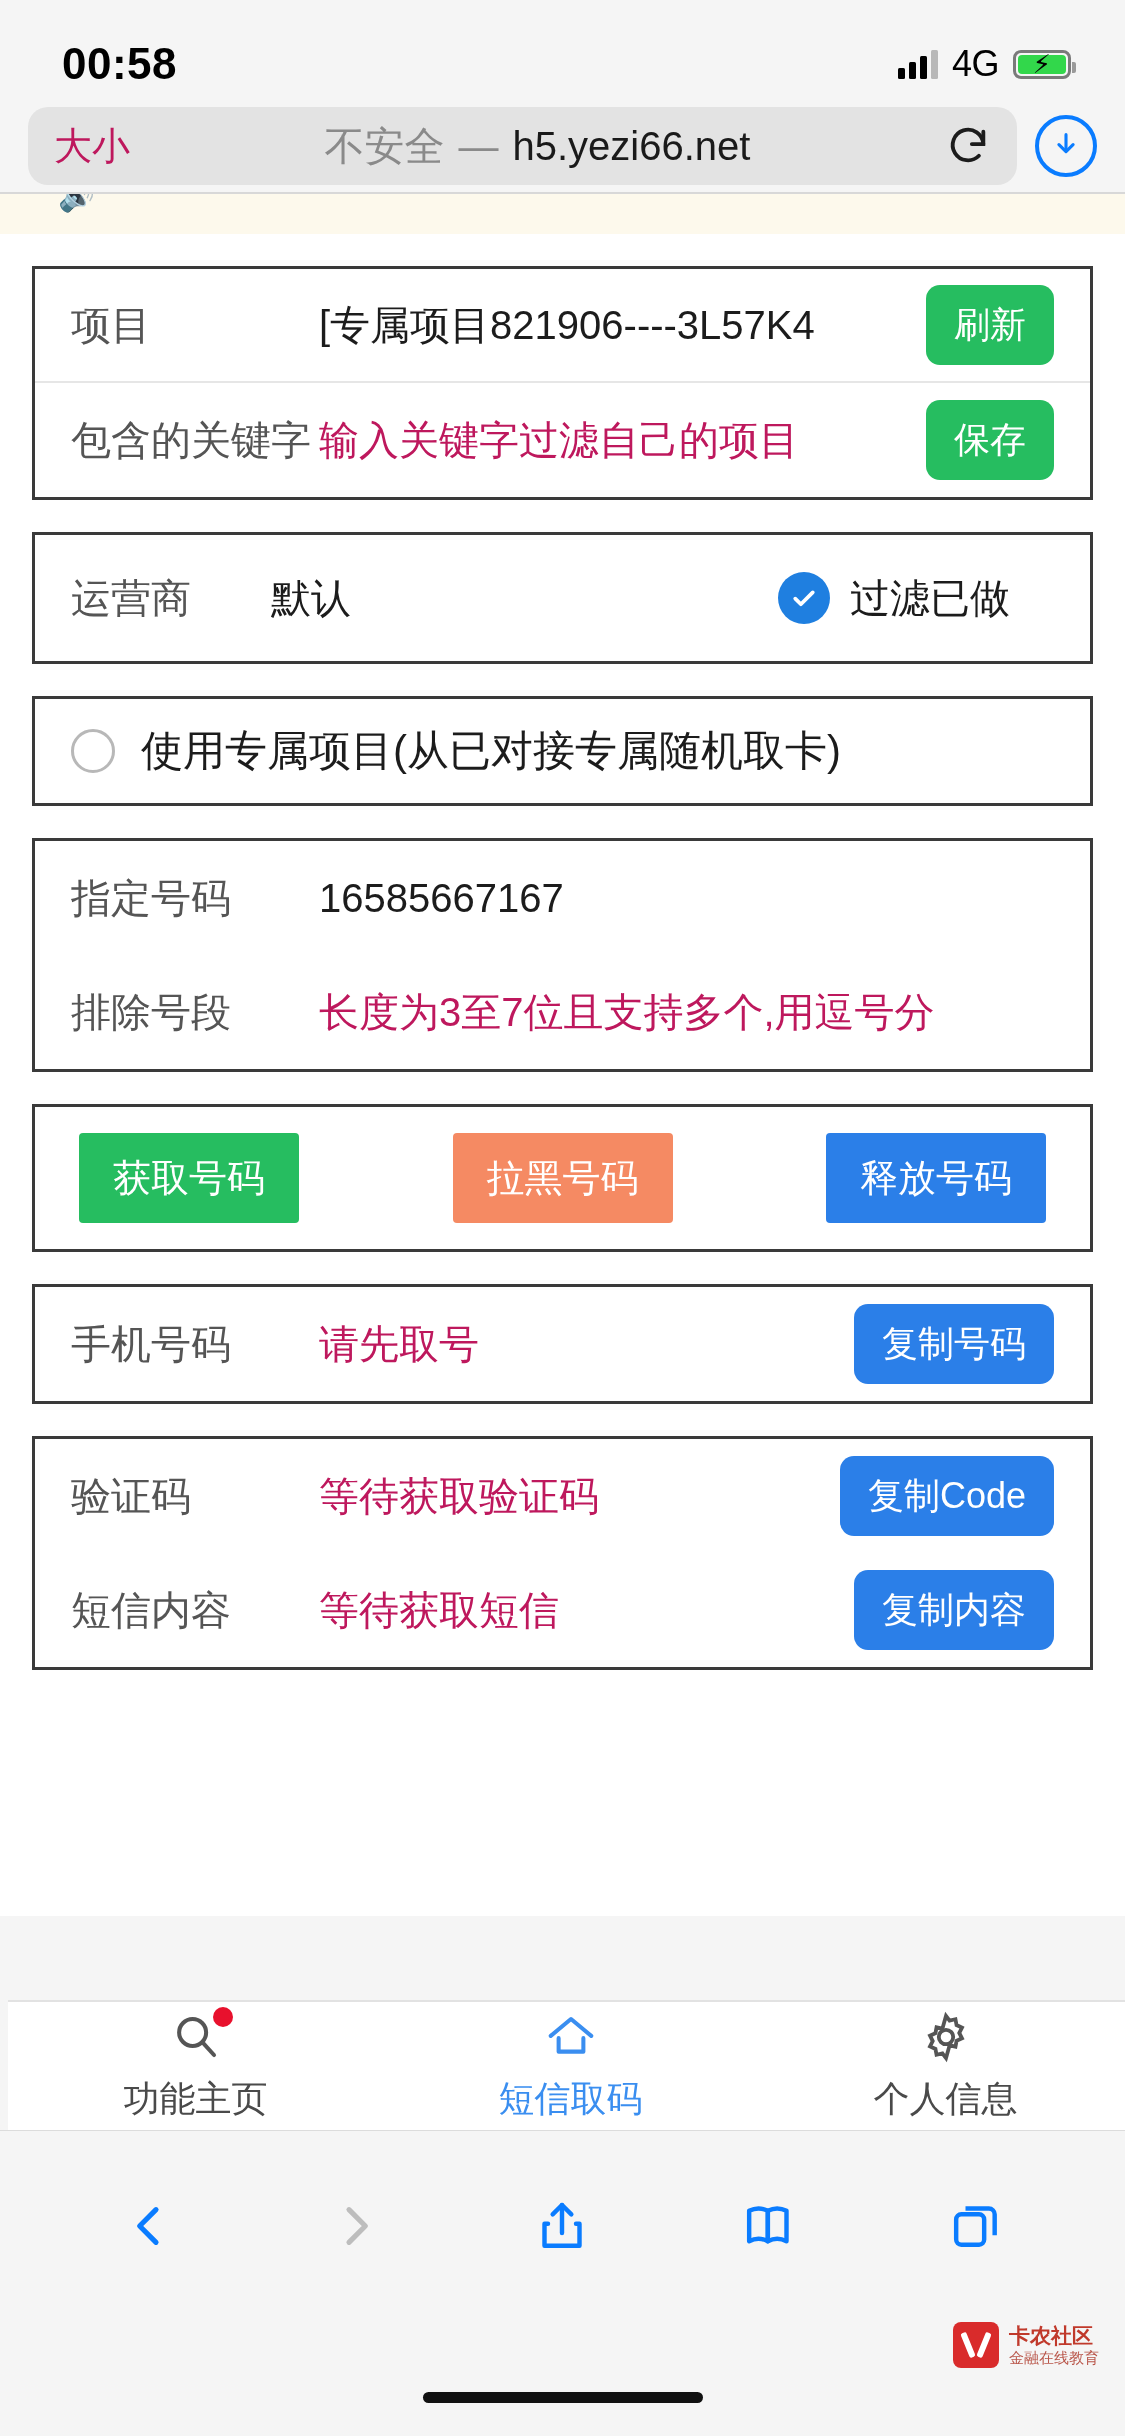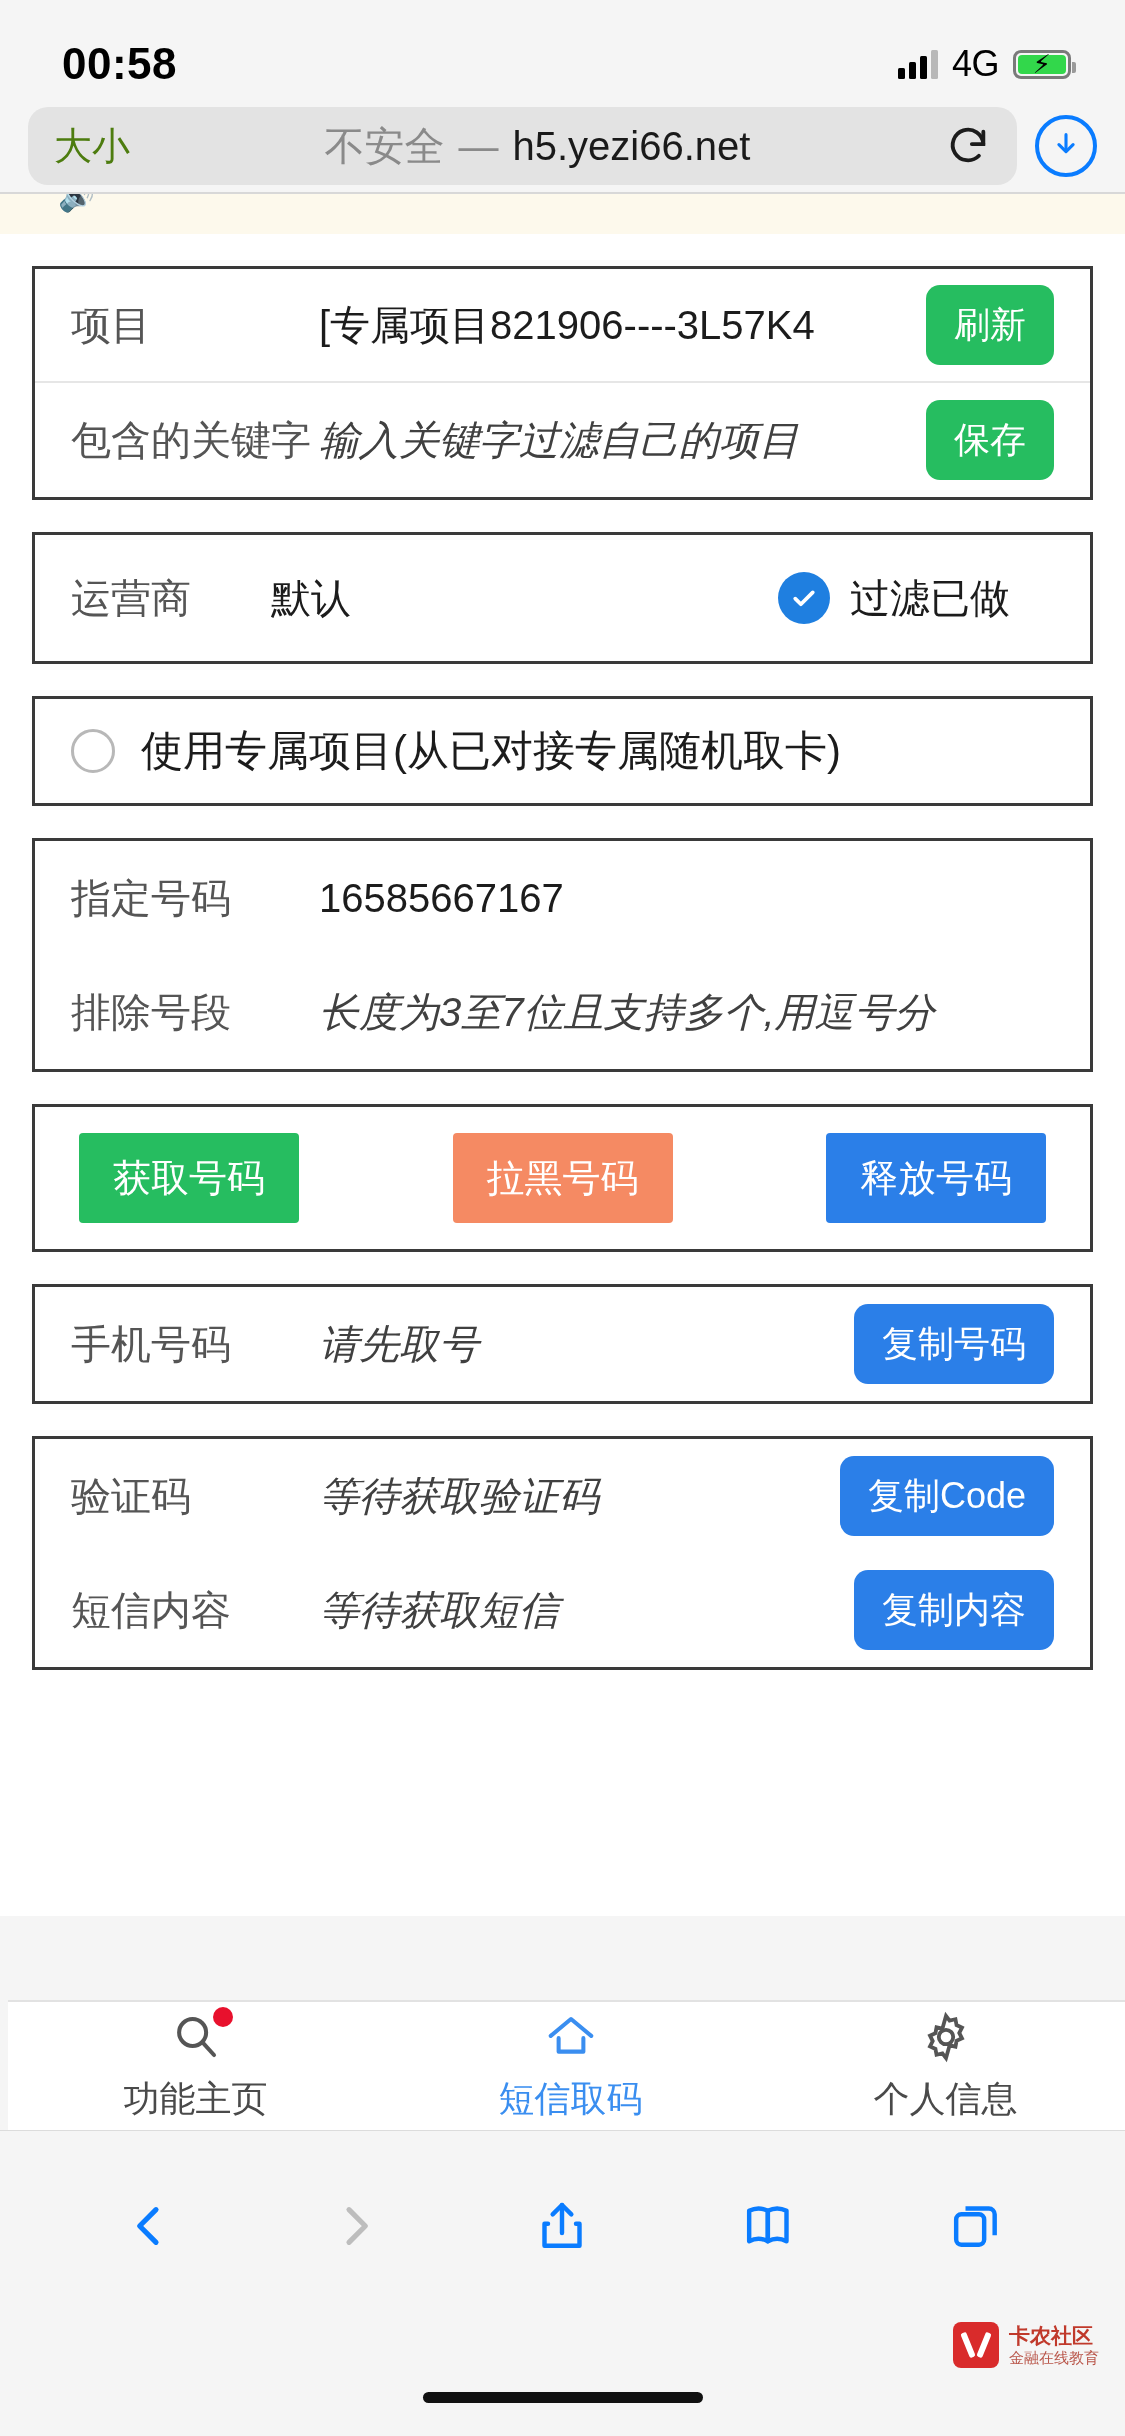--- a/index.html
+++ b/index.html
@@ -44,21 +44,21 @@
 
   
   .urlbar-wrap {
     height:92px; display:flex; align-items:center;
     padding:0 28px; gap:18px; background:#f5f5f5;
   }
   .urlbar {
     flex:1; height:78px; background:#e3e3e3; border-radius:20px;
     display:flex; align-items:center; padding:0 26px; gap:20px;
   }
-  .url-size { font-size:38px; color:#4d7c0f; white-space:nowrap; }
+  .url-size { font-size:38px; color:#be185d; white-space:nowrap; }
   .url-text-box {
     flex:1; display:flex; align-items:center; justify-content:center;
     overflow:hidden; white-space:nowrap;
   }
   .url-insecure { font-size:40px; color:#8a8a8a; }
   .url-host { font-size:40px; color:#1a1a1a; }
   .reload-icon {
     width:46px; height:46px; flex:0 0 46px;
     display:flex; align-items:center; justify-content:center;
   }
@@ -96,21 +96,21 @@
   }
   .row.divider { border-bottom:2px solid #e6e6e6; }
   .row-label {
     font-size:40px; color:#555; white-space:nowrap;
     flex:0 0 auto; width:248px;
   }
   .row-value {
     flex:1; font-size:40px; color:#1c1c1c;
     white-space:nowrap; overflow:hidden; text-overflow:clip;
   }
-  .row-value.ph { color:#404040;font-style:italic; }
+  .row-value.ph { color:#be185d; }
 
   .pill {
     border-radius:14px; color:#fff;
     font-size:36px; padding:22px 28px;
     white-space:nowrap; flex:0 0 auto;
     text-align:center; line-height:1;
   }
   .pill.green { background:#26bd60; }
   .pill.blue  { background:#2b7fe8; }
 

